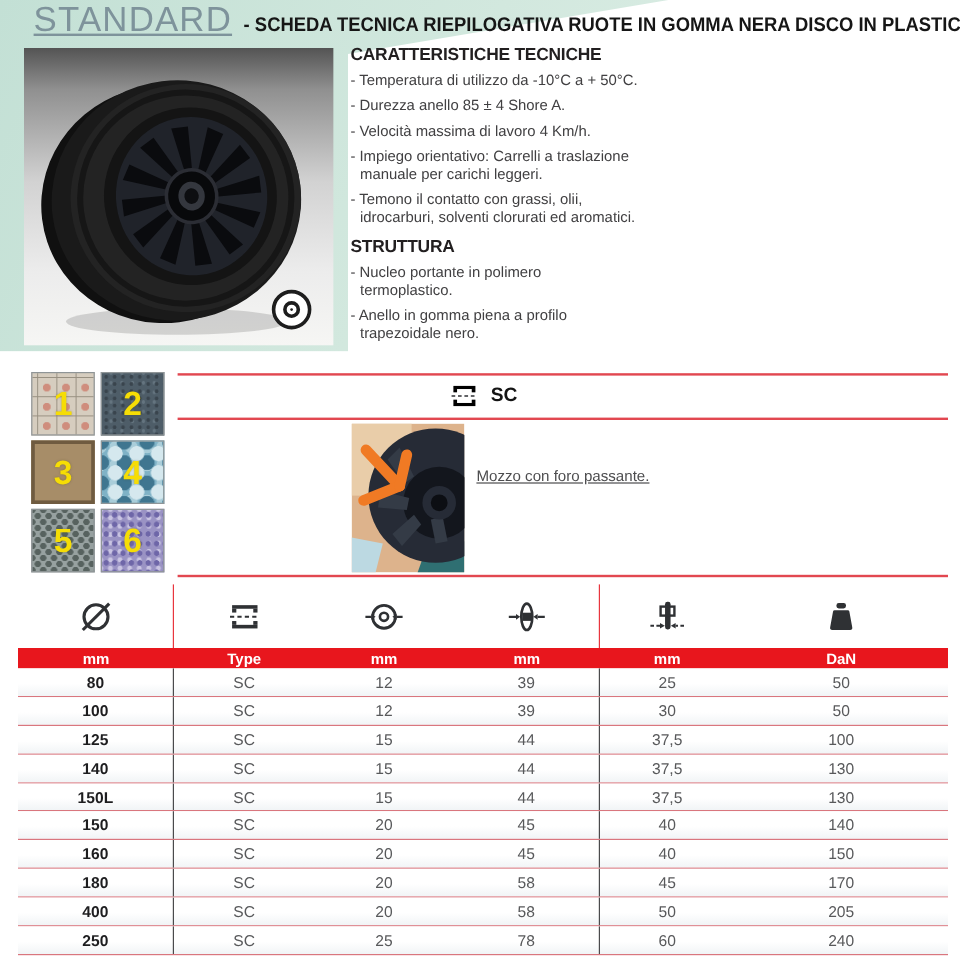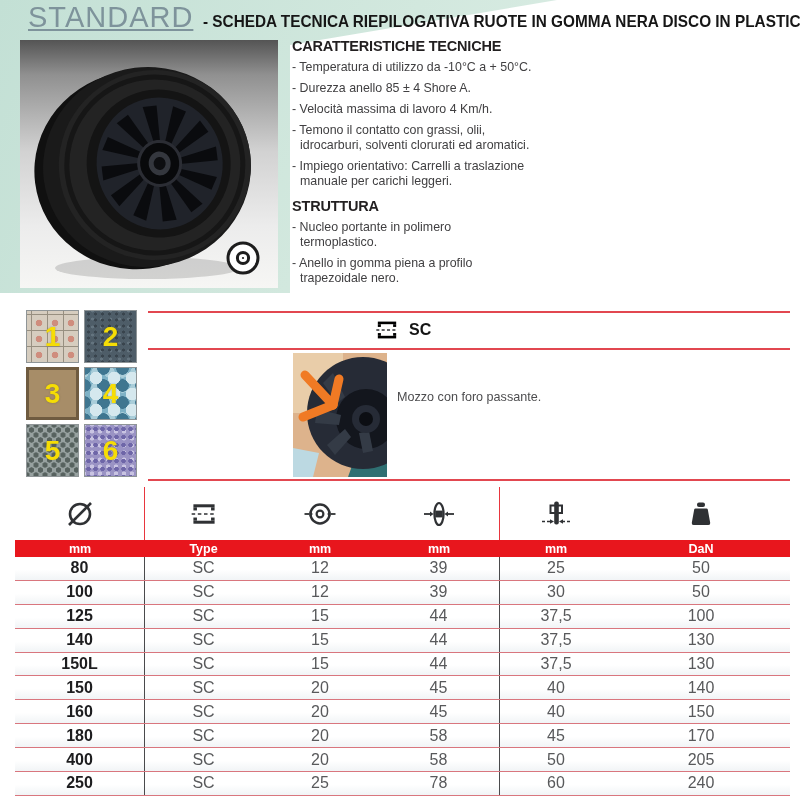--- a/index.html
+++ b/index.html
@@ -54,35 +54,35 @@
   .t6 { background:#9a93c4;
     background-image:radial-gradient(circle,#6e66a8 2px,rgba(0,0,0,0) 2.5px),
       radial-gradient(circle,#c9c4e2 1.8px,rgba(0,0,0,0) 2.3px);
     background-size:7px 8px,8px 7px; background-position:0 0,3px 3px; }
 
   
   .redline { position:absolute; left:148px; width:642px; height:2px; background:#e24750; }
   .scblock { position:absolute; left:372px; top:317px; display:flex; align-items:center; gap:7px; }
   .scblock .sclabel { font-size:16px; font-weight:bold; color:#141414; }
   .hubimg { position:absolute; left:293px; top:353px; width:94px; height:124px; }
-  .hubcaption { position:absolute; left:397px; top:390px; font-size:12.6px; color:#4d4d4f; }
+  .hubcaption { position:absolute; left:397px; top:390px; font-size:12.6px; color:#4d4d4f;text-decoration:underline; }
 
   
   .table { position:absolute; left:15px; top:487px; width:775px; }
   .grid6 { display:grid; grid-template-columns:130px 117px 116px 122px 112px 178px; }
   .iconrow { height:53px; }
   .iconrow .tcell { display:flex; align-items:center; justify-content:center; }
   .iconrow .c0,.iconrow .c3 { border-right:1px solid #e8363e; }
   .unitrow { height:17px; background:#e8161d; }
   .unitrow .tcell { display:flex; align-items:center; justify-content:center;
     color:#fff; font-size:12.5px; font-weight:bold; }
   .tbody .trow { height:23.9px; border-bottom:1px solid #d9767e;
     background:linear-gradient(180deg,#ffffff 55%,#f1f4f6 100%); }
   .tbody .tcell { display:flex; align-items:center; justify-content:center;
-    font-size:16px; color:#58595b; }
+    font-size:13px; color:#58595b; }
   .tbody .c0 { font-weight:bold; color:#1d1d1f; }
   .tbody .c0,.tbody .c3 { border-right:1px solid #4a4a4c; }
   .icon { color:#2f3134; }
 </style>
 </head>
 <body>
 
 <div id="canvas">
 
   <div class="banner"></div>
@@ -140,24 +140,24 @@
     </svg>
   </div>
 
   <div class="techcol">
     <div class="blk">
       <h3>CARATTERISTICHE TECNICHE</h3>
       <ul>
         <li>- Temperatura di utilizzo da -10°C a + 50°C.</li>
         <li>- Durezza anello 85 ± 4 Shore A.</li>
         <li>- Velocità massima di lavoro 4 Km/h.</li>
+        <li>- Impiego orientativo: Carrelli a traslazione
+manuale per carichi leggeri.</li>
         <li>- Temono il contatto con grassi, olii,
 idrocarburi, solventi clorurati ed aromatici.</li>
-        <li>- Impiego orientativo: Carrelli a traslazione
-manuale per carichi leggeri.</li>
       </ul>
     </div>
     <div class="blk">
       <h3>STRUTTURA</h3>
       <ul>
         <li>- Nucleo portante in polimero
 termoplastico.</li>
         <li>- Anello in gomma piena a profilo
 trapezoidale nero.</li>
       </ul>

